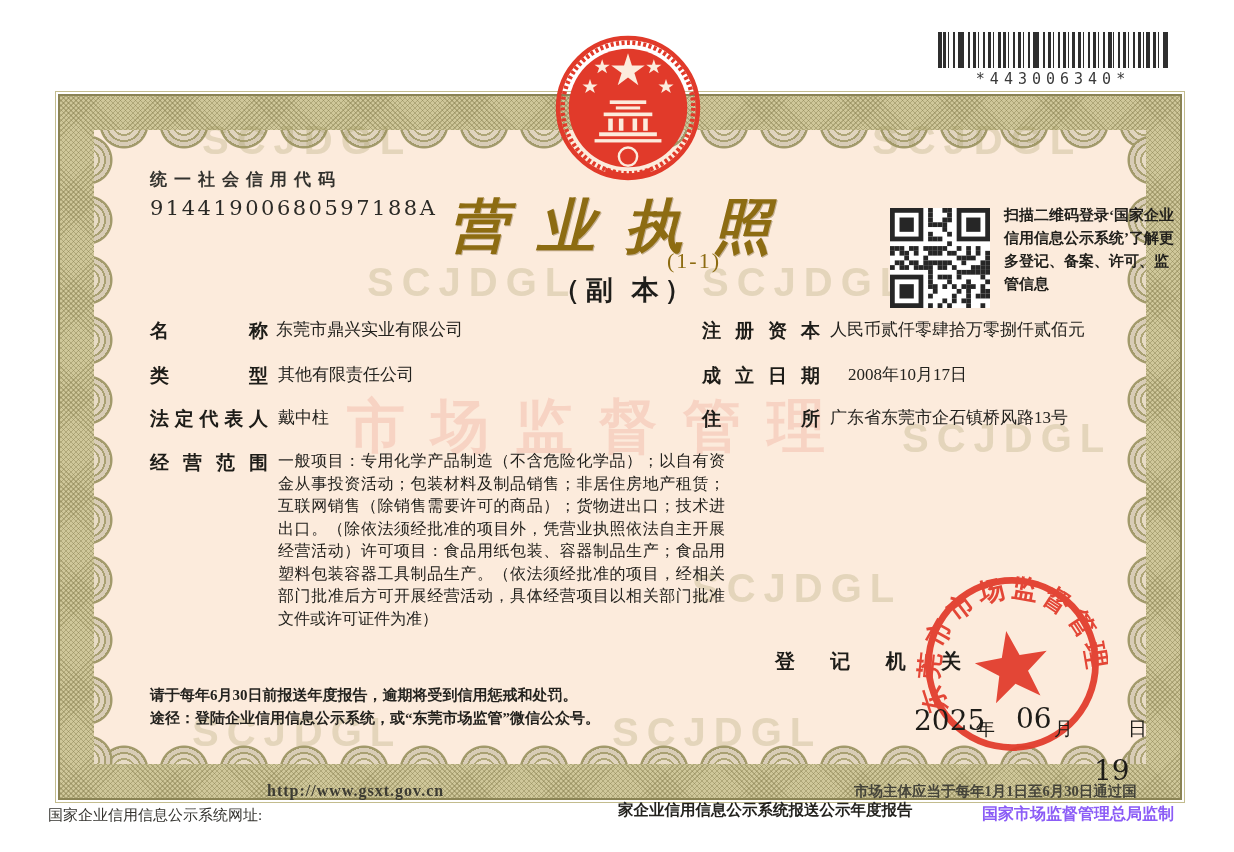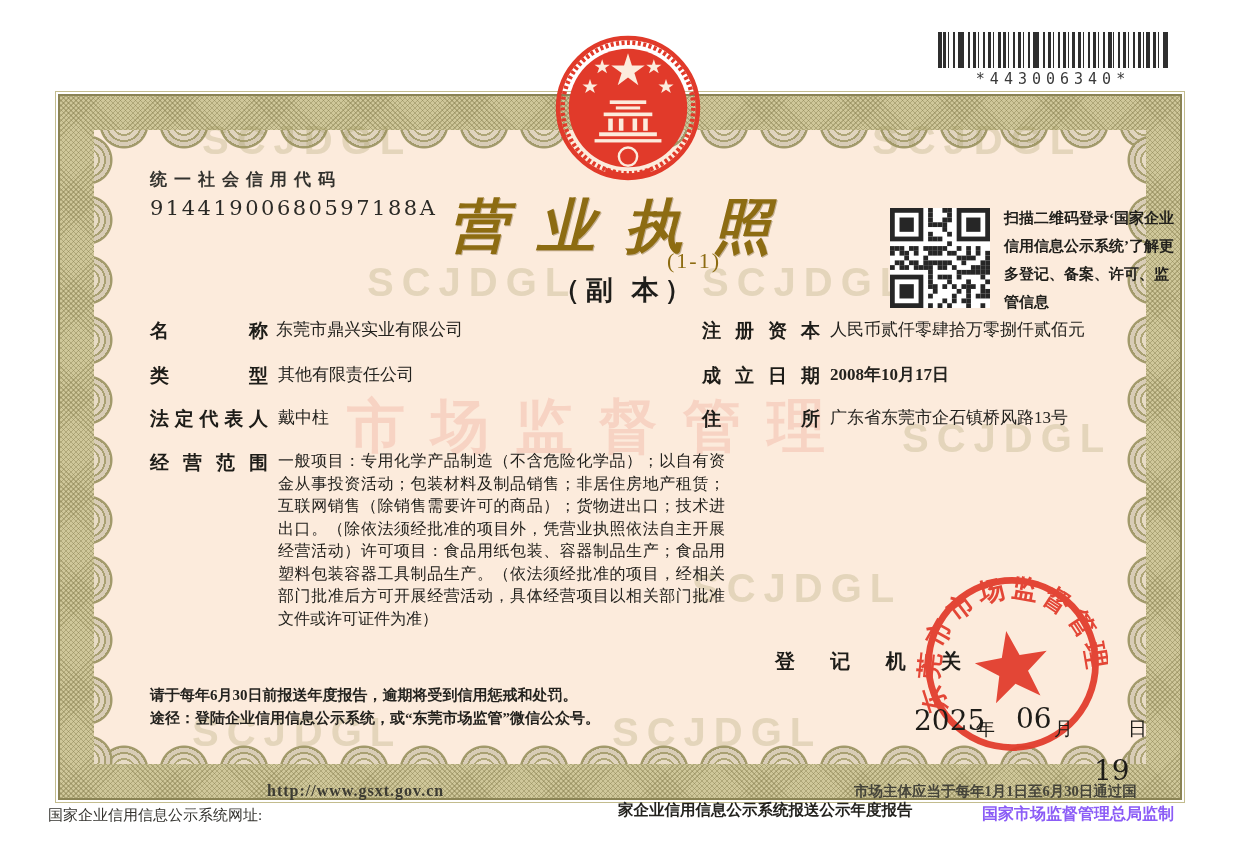--- a/index.html
+++ b/index.html
@@ -52,21 +52,21 @@
   .title{left:290px;top:92px;width:550px;text-align:center;font-size:58px;font-weight:bold;
          letter-spacing:30px;color:#8d6c12;z-index:3;font-family:"Liberation Sans",sans-serif;
          text-shadow:1px 1px 0 rgba(90,64,8,.35);white-space:nowrap;font-style:italic;}
   .copynum{left:607px;top:152px;font-size:22px;color:#8d6c12;z-index:3;letter-spacing:2px;}
   .subtitle{left:380px;top:176px;width:370px;text-align:center;font-size:27px;font-weight:bold;
             letter-spacing:6px;color:#1e1d1a;z-index:3;}
 
   
   .qr-box{left:830px;top:112px;width:100px;height:100px;background:#fff;z-index:3;}
   .qr-box svg{display:block;}
-  .qr-caption{left:944px;top:108px;width:176px;font-size:15px;line-height:28px;color:#21201c;z-index:3;
+  .qr-caption{left:944px;top:108px;width:176px;font-size:15px;line-height:23px;color:#21201c;z-index:3;
               font-weight:bold;}
 
   
   .flabel{display:inline-block;width:118px;text-align:justify;text-align-last:justify;
           font-size:19px;font-weight:bold;color:#1d1c18;vertical-align:top;}
   .fvalue{font-size:17px;color:#23221e;}
   .row{position:absolute;z-index:3;white-space:nowrap;}
   .scope-value{display:inline-block;width:447px;white-space:normal;font-size:16px;line-height:22.5px;
                text-align:justify;color:#23221e;vertical-align:top;}
 
@@ -284,21 +284,21 @@
     <span class="flabel">经营范围</span>
     <span class="scope-value" style="margin-left:6px;">一般项目：专用化学产品制造（不含危险化学品）；以自有资金从事投资活动；包装材料及制品销售；非居住房地产租赁；互联网销售（除销售需要许可的商品）；货物进出口；技术进出口。（除依法须经批准的项目外，凭营业执照依法自主开展经营活动）许可项目：食品用纸包装、容器制品生产；食品用塑料包装容器工具制品生产。（依法须经批准的项目，经相关部门批准后方可开展经营活动，具体经营项目以相关部门批准文件或许可证件为准）</span>
   </div>
 
   <div class="row" style="left:642px;top:222px;">
     <span class="flabel">注册资本</span>
     <span class="fvalue" style="margin-left:6px;text-align:center;">人民币贰仟零肆拾万零捌仟贰佰元</span>
   </div>
   <div class="row" style="left:642px;top:267px;">
     <span class="flabel">成立日期</span>
-    <span class="fvalue" style="margin-left:6px;font-weight:bold;">2008年10月17日</span>
+    <span class="fvalue" style="margin-left:24px;">2008年10月17日</span>
   </div>
   <div class="row" style="left:642px;top:310px;">
     <span class="flabel">住所</span>
     <span class="fvalue" style="margin-left:6px;">广东省东莞市企石镇桥风路13号</span>
   </div>
 
   <div class="abs reg-label">登记机关</div>
   <span class="abs date-num" style="left:854px;top:608px;">2025</span>
   <span class="abs date-unit" style="left:916px;top:620px;">年</span>
   <span class="abs date-num" style="left:956px;top:606px;">06</span>

